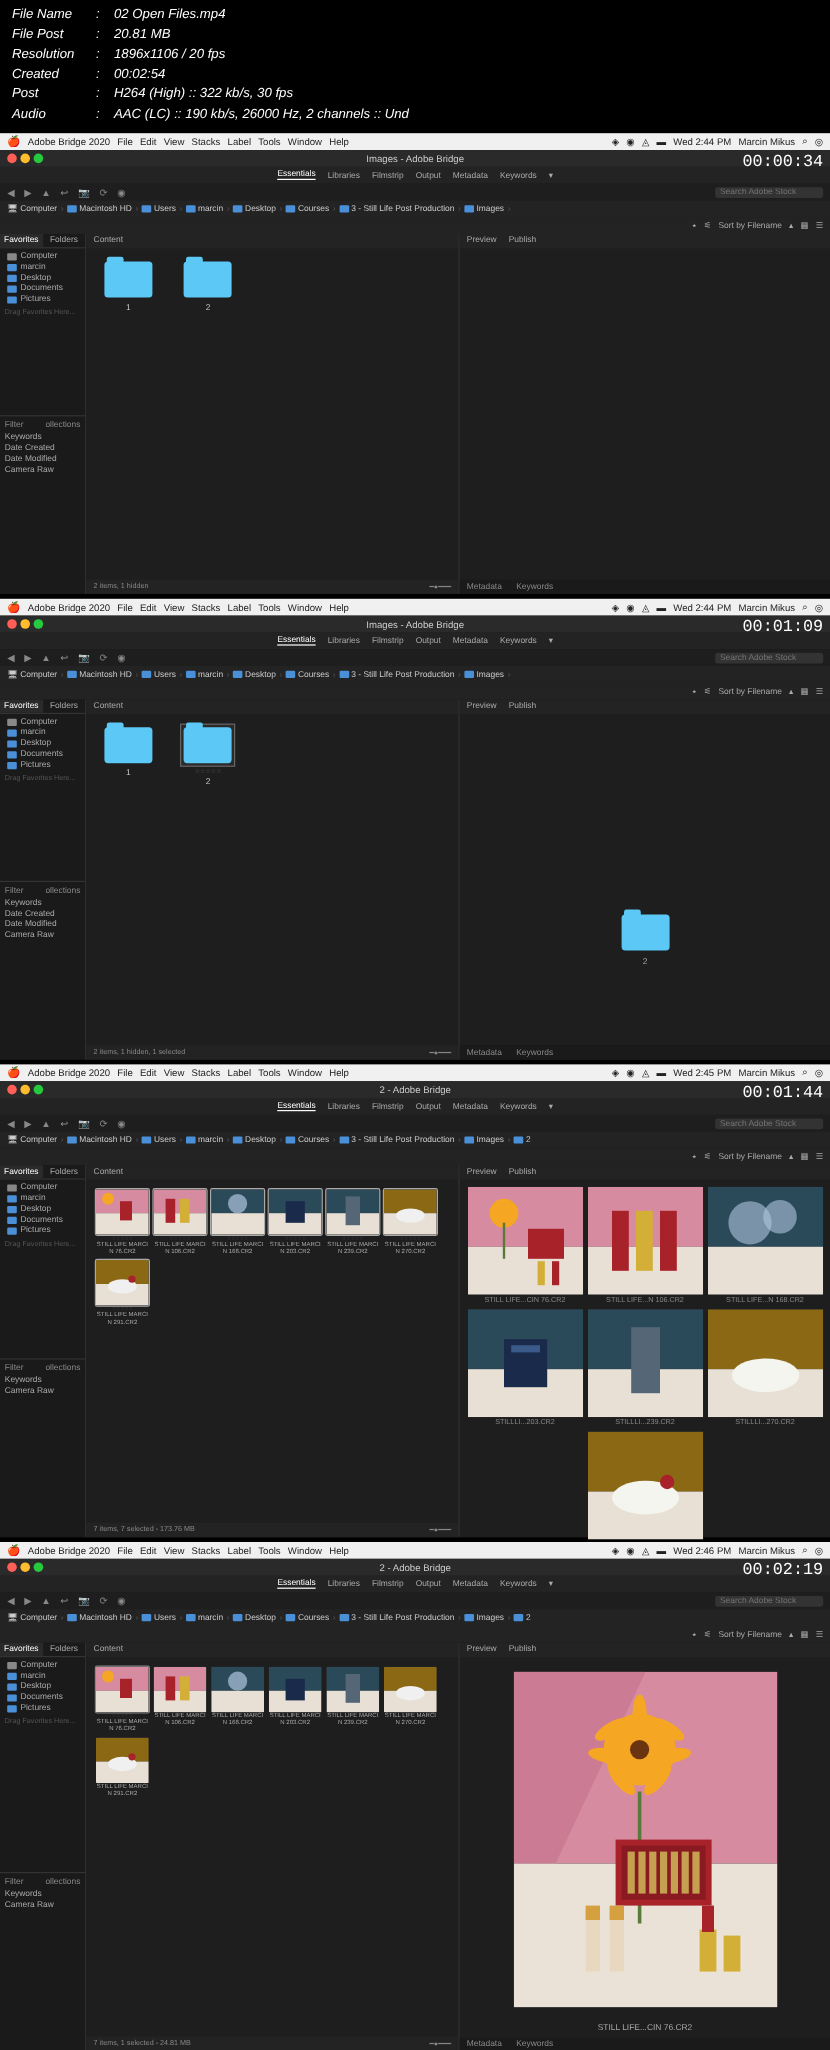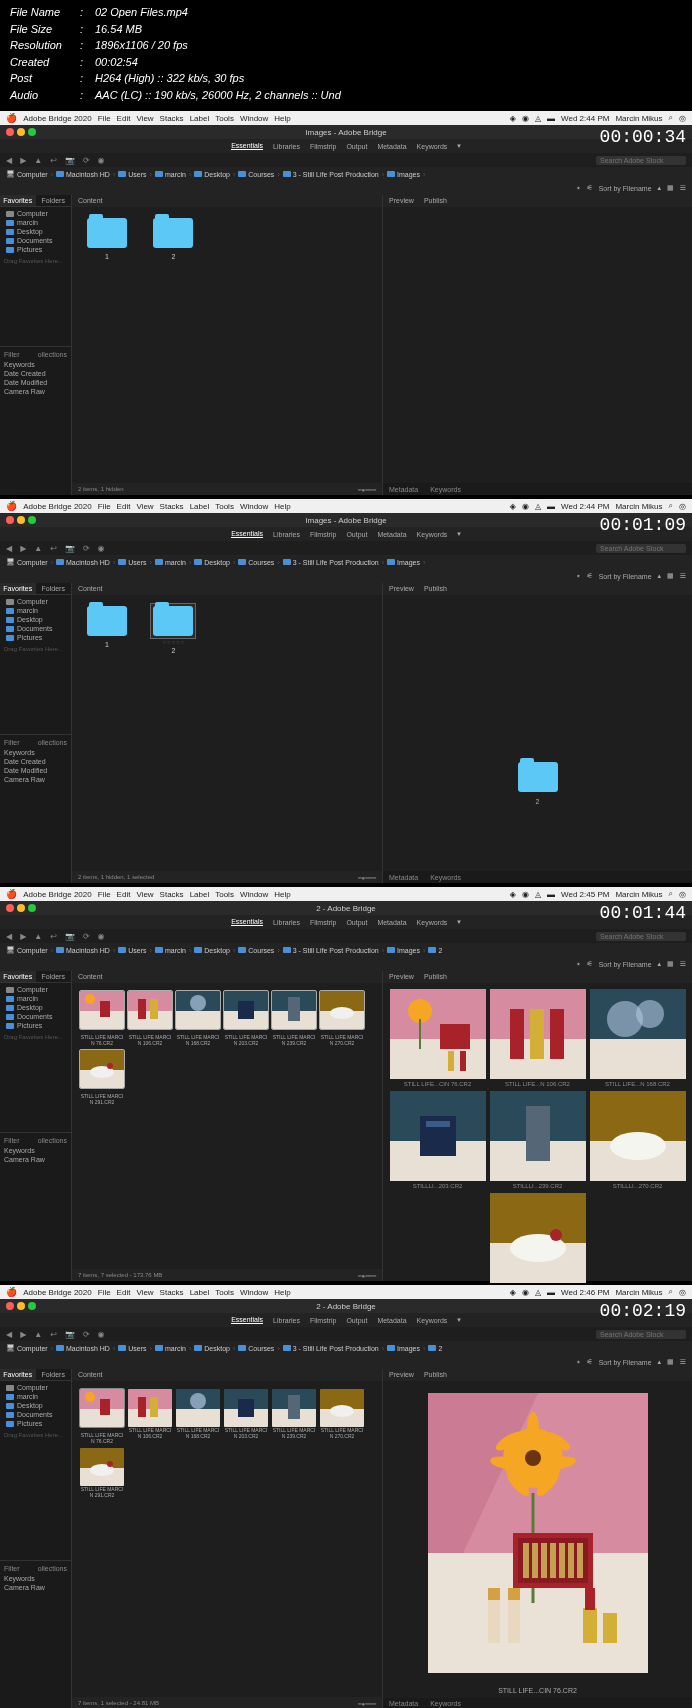--- a/index.html
+++ b/index.html
@@ -67,36 +67,36 @@
 .preview-folder::before { content: ''; position: absolute; top: -4px; left: 2px; width: 14px; height: 6px; background: #5cc8f5; border-radius: 2px 2px 0 0; }
 .preview-label { font-size: 7px; color: #aaa; text-align: center; margin-top: 6px; }
 .preview-grid { display: flex; flex-wrap: wrap; gap: 4px; padding: 2px; justify-content: center; }
 .preview-thumb { width: 96px; text-align: center; }
 .preview-thumb-img { width: 96px; height: 90px; background: #333; display: flex; align-items: center; justify-content: center; overflow: hidden; }
 .preview-thumb-label { font-size: 6px; color: #888; margin-top: 2px; }
 .preview-large { width: 220px; height: 280px; margin: 8px auto; display: flex; align-items: center; justify-content: center; overflow: hidden; }
 .status-bar { background: #232323; height: 12px; display: flex; align-items: center; padding: 0 6px; font-size: 6px; color: #888; }
 .status-bar .spacer { flex: 1; }
 .footer-tabs { background: #1a1a1a; height: 12px; display: flex; align-items: center; padding: 0 6px; font-size: 7px; color: #888; gap: 12px; }
-.timestamp { position: absolute; right: 6px; top: 16px; font-size: 18px; color: #fff; font-family: 'Courier New', monospace; pointer-events: none; z-index: 10; }
+.timestamp { position: absolute; right: 6px; top: 16px; font-size: 14px; color: #fff; font-family: 'Courier New', monospace; pointer-events: none; z-index: 10; }
 .illus { width: 100%; height: 100%; }
 </style>
 </head>
 <body>
 
 <div class="file-info">
   <div class="row">
       <span class="label">File Name</span>
       <span class="sep">:</span>
       <span>02 Open Files.mp4</span>
     </div>
   <div class="row">
-      <span class="label">File Size</span>
+      <span class="label">File Post</span>
       <span class="sep">:</span>
-      <span>16.54 MB</span>
+      <span>20.81 MB</span>
     </div>
   <div class="row">
       <span class="label">Resolution</span>
       <span class="sep">:</span>
       <span>1896x1106 / 20 fps</span>
     </div>
   <div class="row">
       <span class="label">Created</span>
       <span class="sep">:</span>
       <span>00:02:54</span>

